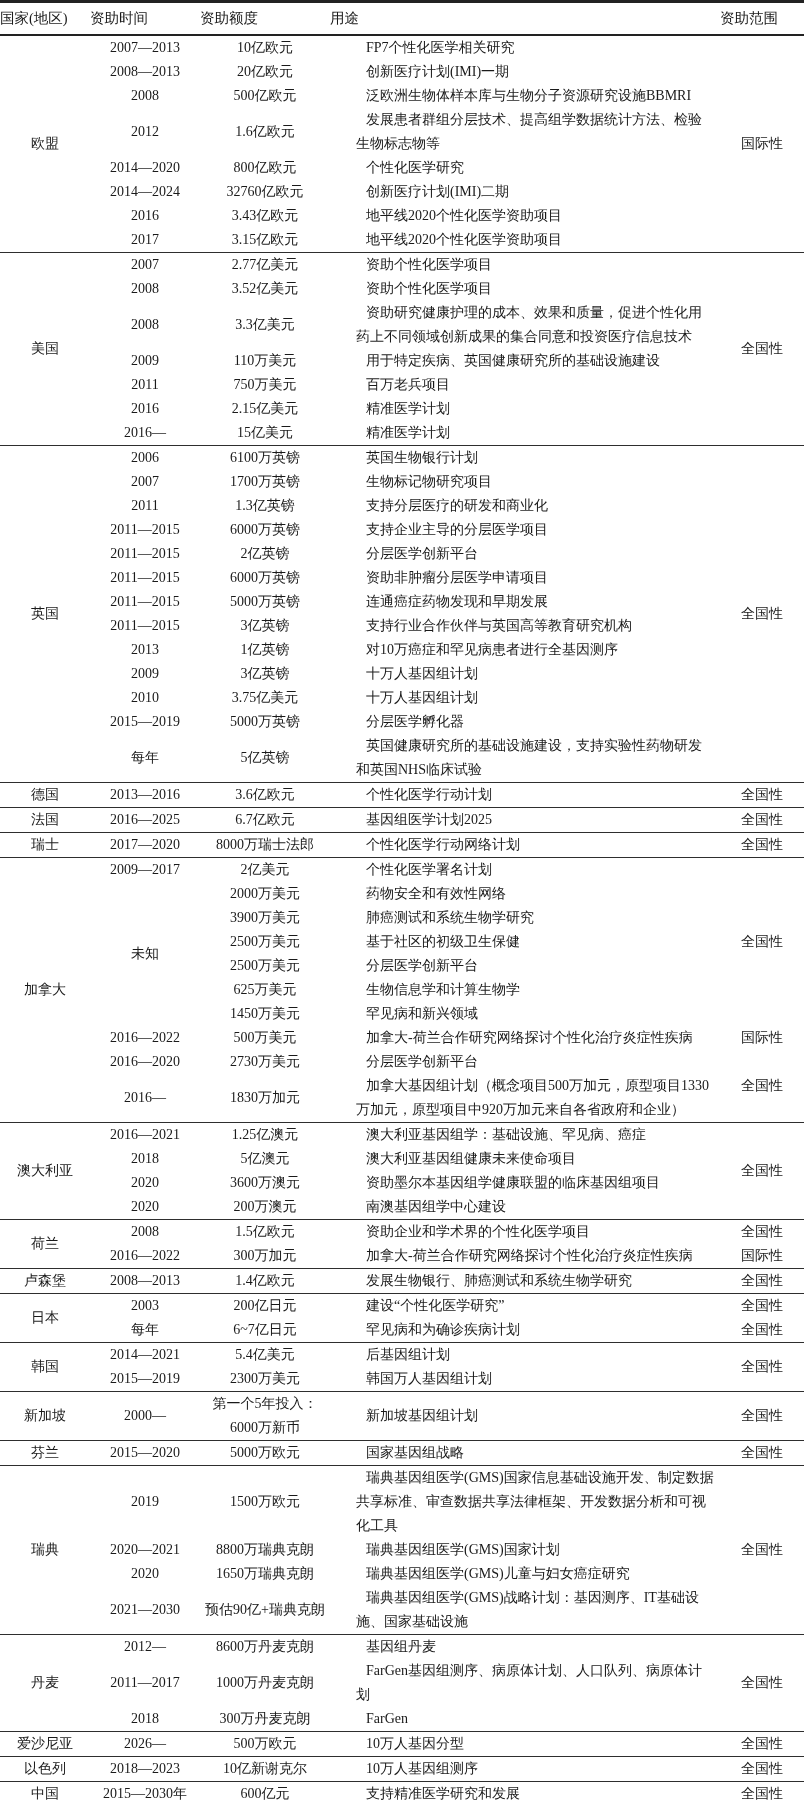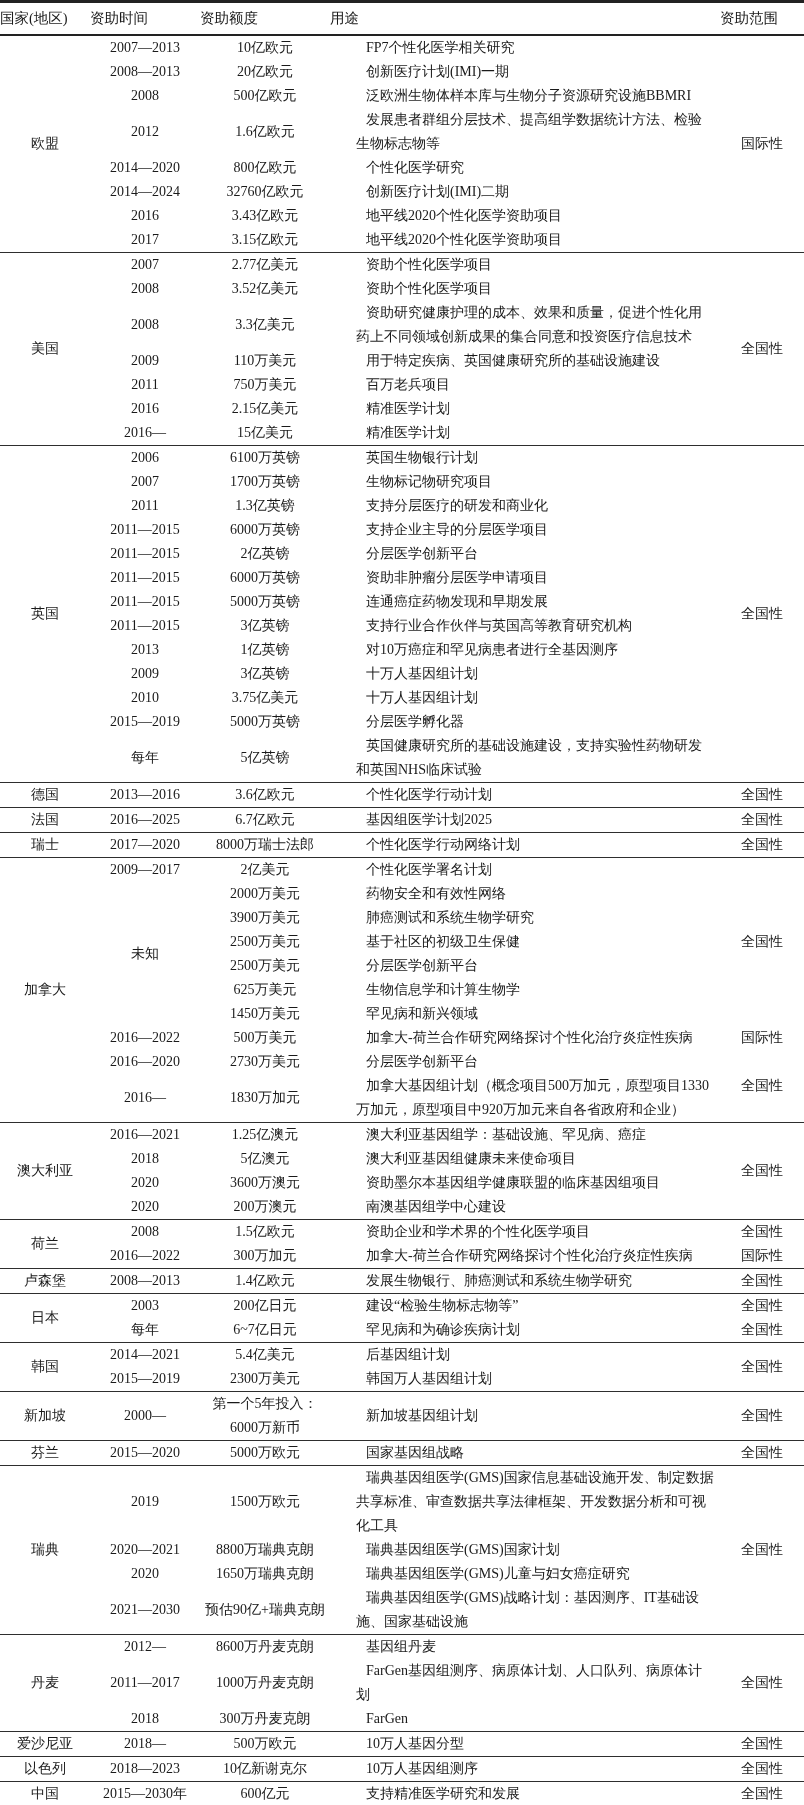--- a/index.html
+++ b/index.html
@@ -351,21 +351,21 @@
         <td class="c-amount" data-name="amount-cell">1.4亿欧元</td>
         <td class="c-purpose" data-name="purpose-cell">发展生物银行、肺癌测试和系统生物学研究</td>
         <td class="c-scope" data-name="scope-cell">全国性</td>
       </tr>
     </tbody>
     <tbody data-name="country-section">
       <tr data-name="table-row">
         <td class="c-country" data-name="country-cell" rowspan="2">日本</td>
         <td class="c-time" data-name="time-cell">2003</td>
         <td class="c-amount" data-name="amount-cell">200亿日元</td>
-        <td class="c-purpose" data-name="purpose-cell">建设“检验生物标志物等”</td>
+        <td class="c-purpose" data-name="purpose-cell">建设“个性化医学研究”</td>
         <td class="c-scope" data-name="scope-cell">全国性</td>
       </tr>
       <tr data-name="table-row">
         <td class="c-time" data-name="time-cell">每年</td>
         <td class="c-amount" data-name="amount-cell">6~7亿日元</td>
         <td class="c-purpose" data-name="purpose-cell">罕见病和为确诊疾病计划</td>
         <td class="c-scope" data-name="scope-cell">全国性</td>
       </tr>
     </tbody>
     <tbody data-name="country-section">
@@ -439,21 +439,21 @@
       </tr>
       <tr data-name="table-row">
         <td class="c-time" data-name="time-cell">2018</td>
         <td class="c-amount" data-name="amount-cell">300万丹麦克朗</td>
         <td class="c-purpose" data-name="purpose-cell">FarGen</td>
       </tr>
     </tbody>
     <tbody data-name="country-section">
       <tr data-name="table-row">
         <td class="c-country" data-name="country-cell">爱沙尼亚</td>
-        <td class="c-time" data-name="time-cell">2018—</td>
+        <td class="c-time" data-name="time-cell">2026—</td>
         <td class="c-amount" data-name="amount-cell">500万欧元</td>
         <td class="c-purpose" data-name="purpose-cell">10万人基因分型</td>
         <td class="c-scope" data-name="scope-cell">全国性</td>
       </tr>
     </tbody>
     <tbody data-name="country-section">
       <tr data-name="table-row">
         <td class="c-country" data-name="country-cell">以色列</td>
         <td class="c-time" data-name="time-cell">2018—2023</td>
         <td class="c-amount" data-name="amount-cell">10亿新谢克尔</td>

